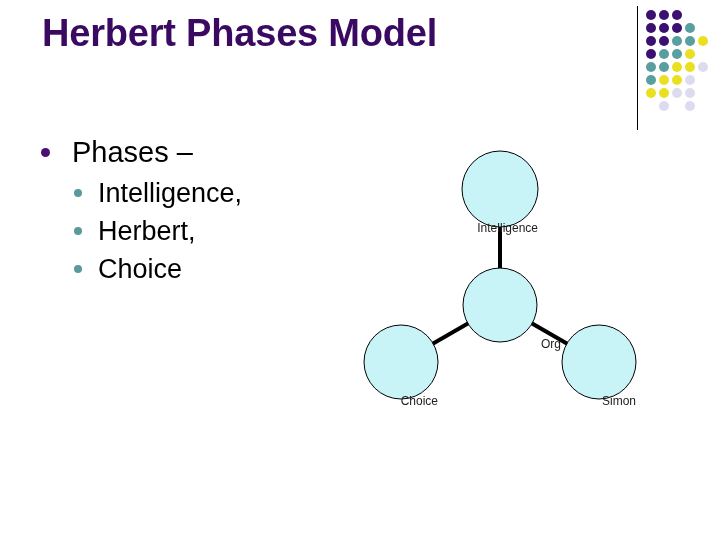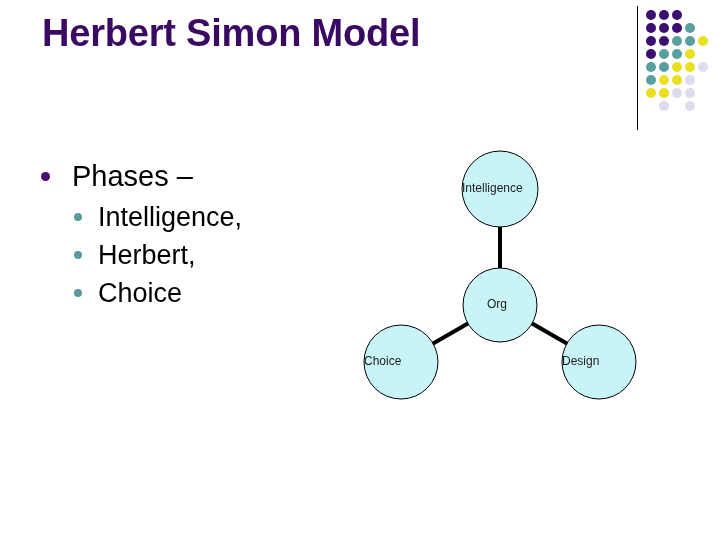--- a/index.html
+++ b/index.html
@@ -51,21 +51,21 @@
     position: absolute;
     width: 10px;
     height: 10px;
     border-radius: 50%;
   }
 
   
   #bullet-list {
     position: absolute;
     left: 36px;
-    top: 156px;
+    top: 132px;
     width: 320px;
   }
   .bullet-row {
     position: relative;
     display: block;
   }
   .bullet-l1 {
     padding-left: 36px;
     font-size: 29px;
     color: #000000;
@@ -106,33 +106,34 @@
     width: 310px;
     height: 270px;
   }
   #diagram svg {
     position: absolute;
     left: 0;
     top: 0;
   }
   .node-label {
     position: absolute;
-    text-align: left;
+    text-align: right;
     font-size: 12px;
     color: #1c1c1c;
     pointer-events: none;
     white-space: nowrap;
+    margin-top: 40px;
   }
 </style>
 </head>
 <body>
 
 <div id="slide" style="background: rgb(255, 255, 255);">
 
-  <div id="slide-title" style="color: rgb(58, 10, 99);">Herbert Simon Model</div>
+  <div id="slide-title" style="color: rgb(58, 10, 99);">Herbert Phases Model</div>
 
   <div id="header-art">
     <div id="header-divider" style="background: rgb(0, 0, 0);"></div>
   <div class="dot" style="left: 16px; top: 10px; background: rgb(59, 16, 112);"></div>
       <div class="dot" style="left: 29px; top: 10px; background: rgb(59, 16, 112);"></div>
       <div class="dot" style="left: 42px; top: 10px; background: rgb(59, 16, 112);"></div>
       <div class="dot" style="left: 16px; top: 23px; background: rgb(59, 16, 112);"></div>
       <div class="dot" style="left: 29px; top: 23px; background: rgb(59, 16, 112);"></div>
       <div class="dot" style="left: 42px; top: 23px; background: rgb(59, 16, 112);"></div>
       <div class="dot" style="left: 55px; top: 23px; background: rgb(90, 159, 160);"></div>
@@ -175,16 +176,16 @@
         <line x1="150" y1="160" x2="51" y2="217" stroke="#000000" stroke-width="4"></line>
         <line x1="150" y1="160" x2="249" y2="217" stroke="#000000" stroke-width="4"></line>
         <circle cx="150" cy="160" r="37" fill="#c9f4f7" stroke="#000000" stroke-width="1"></circle>
         <circle cx="150" cy="44" r="38" fill="#c9f4f7" stroke="#000000" stroke-width="1"></circle>
         <circle cx="51" cy="217" r="37" fill="#c9f4f7" stroke="#000000" stroke-width="1"></circle>
         <circle cx="249" cy="217" r="37" fill="#c9f4f7" stroke="#000000" stroke-width="1"></circle>
       </svg>
       <div class="node-label" style="left: 113px; top: 152px; width: 74px; padding-left: 24px;">Org</div>
       <div class="node-label" style="left: 112px; top: 36px; width: 76px;">Intelligence</div>
       <div class="node-label" style="left: 14px; top: 209px; width: 74px;">Choice</div>
-      <div class="node-label" style="left: 212px; top: 209px; width: 74px;">Design</div>
+      <div class="node-label" style="left: 212px; top: 209px; width: 74px;">Simon</div>
     </div>
 
 </div>
 
 </body></html>

